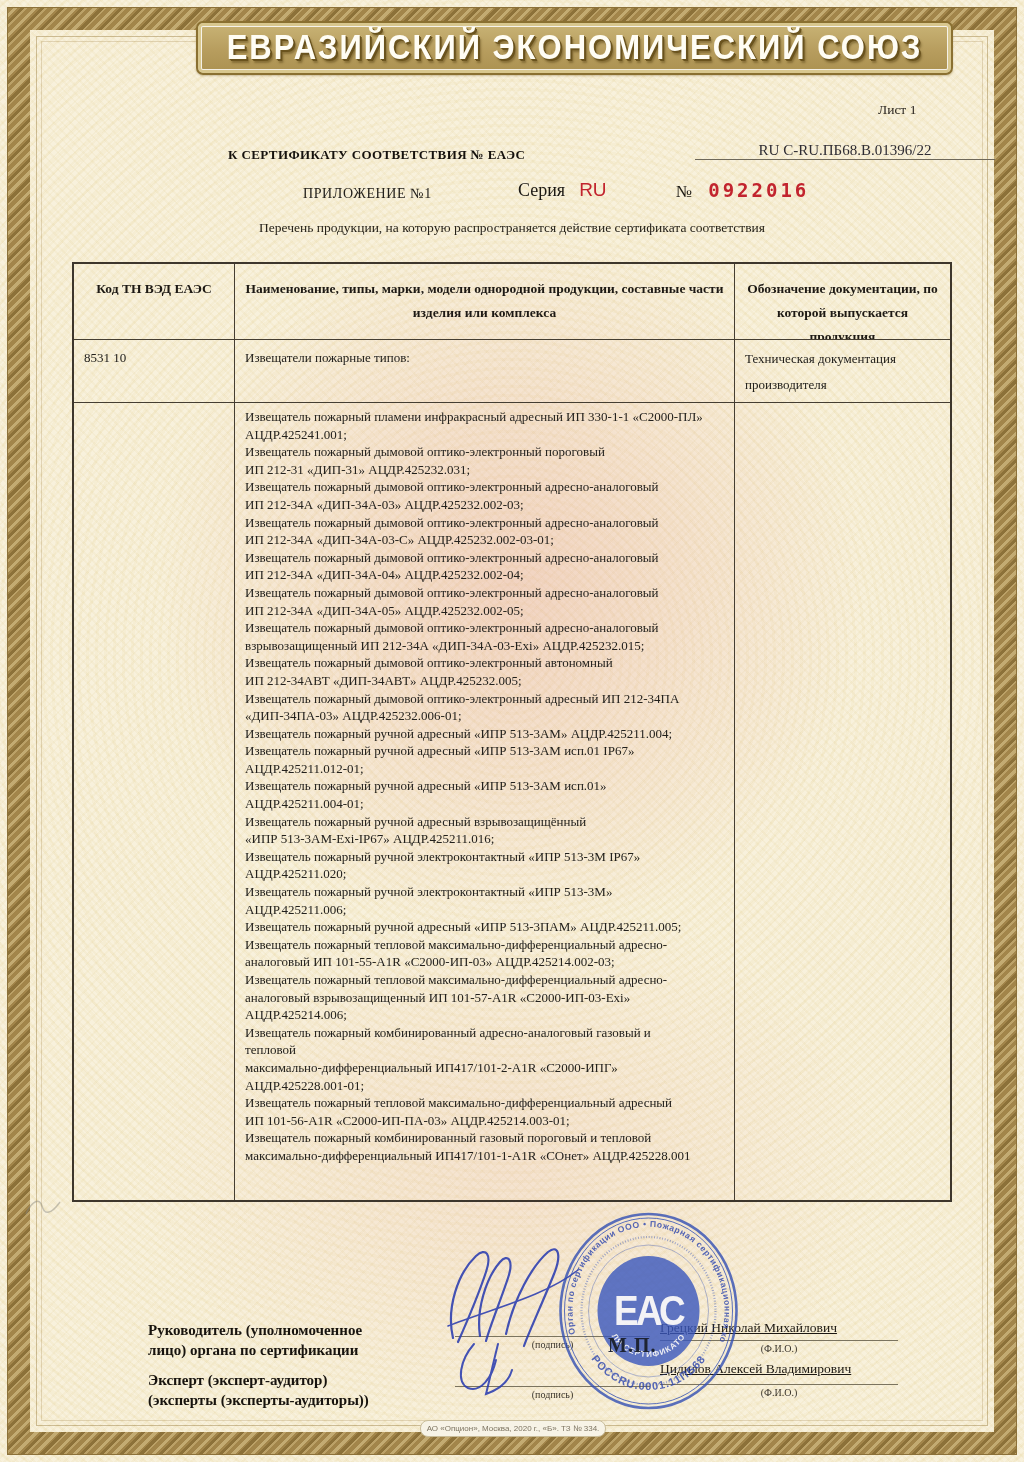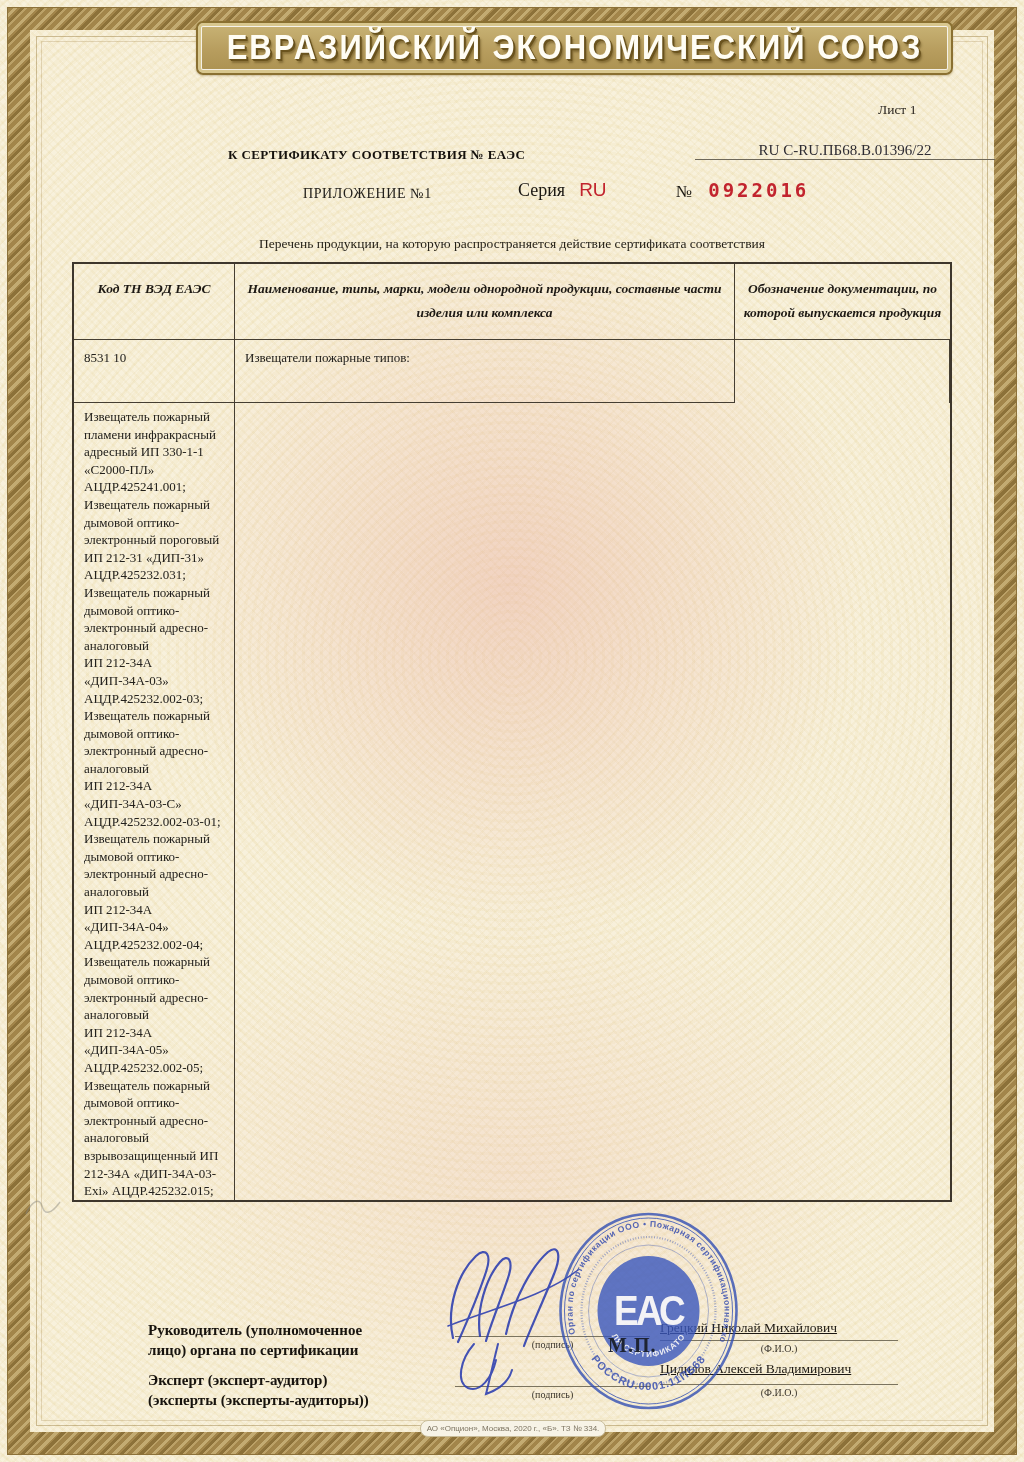--- a/index.html
+++ b/index.html
@@ -49,31 +49,31 @@
   .cert-label{position:absolute;left:228px;top:147px;font-size:13px;font-weight:bold;letter-spacing:.4px;color:#15110d;white-space:nowrap;text-align:right;}
   .cert-number{position:absolute;left:695px;top:142px;width:300px;text-align:center;
     font-size:15px;color:#2e2c33;border-bottom:1px solid #6e685a;padding-bottom:0;}
 
   .appendix-no{position:absolute;left:303px;top:186px;font-size:14px;letter-spacing:.6px;color:#23201b;}
   .series{position:absolute;left:518px;top:179px;font-size:18px;color:#1c1914;}
   .series .s-val{font-family:"Liberation Sans","DejaVu Sans",sans-serif;font-weight:normal;font-size:19px;color:#c2242e;margin-left:14px;}
   .number{position:absolute;left:676px;top:179px;font-size:17px;color:#1c1914;}
   .number .n-val{font-family:"DejaVu Sans Mono","Liberation Mono",monospace;font-weight:bold;font-size:19px;letter-spacing:3px;color:#c2242e;margin-left:16px;}
 
-  .intro{position:absolute;left:72px;top:236px;width:880px;text-align:center;font-size:13.5px;color:#262219;}
+  .intro{position:absolute;left:72px;top:220px;width:880px;text-align:center;font-size:13.5px;color:#262219;}
 
   .cert-table{
     position:absolute;left:72px;top:262px;width:876px;
     display:grid;grid-template-columns:161px 500px 215px;grid-template-rows:76px 63px 797px;
     border:2px solid #3d362c;
   }
   .cell{border-right:1px solid #453e32;border-bottom:1px solid #453e32;box-sizing:border-box;overflow:hidden;}
   .cell.last-col{border-right:none;}
   .cell.last-row{border-bottom:none;}
-  .th{font-weight:bold;font-size:13.5px;text-align:center;padding:13px 8px 0 8px;line-height:24px;color:#1d1914;font-style:italic;}
+  .th{font-weight:bold;font-size:13.5px;text-align:center;padding:13px 8px 0 8px;line-height:24px;color:#1d1914;}
   .td{font-size:13px;padding:8px 10px 0 10px;line-height:19px;color:#22201c;}
   .td.doc-cell{line-height:26px;padding-top:6px;}
   .product-list{font-size:13px;line-height:17.6px;padding:5px 8px 0 10px;white-space:pre-line;color:#22201c;}
 
   .sig-role{position:absolute;left:148px;width:320px;font-weight:bold;font-size:15px;line-height:20px;white-space:pre-line;color:#17130e;}
   .role1{top:1320px;}
   .role2{top:1370px;}
   .sig-line{position:absolute;border-top:1px solid #7b745f;height:0;}
   .line-s1{left:455px;top:1336px;width:195px;}
   .line-s2{left:455px;top:1386px;width:195px;}
@@ -125,20 +125,21 @@
 
   <div class="intro">Перечень продукции, на которую распространяется действие сертификата соответствия</div>
 
   <div class="cert-table">
     <div class="cell th">Код ТН ВЭД ЕАЭС</div>
     <div class="cell th">Наименование, типы, марки, модели однородной продукции, составные части изделия или комплекса</div>
     <div class="cell th last-col">Обозначение документации, по которой выпускается продукция</div>
 
     <div class="cell td">8531 10</div>
     <div class="cell td">Извещатели пожарные типов:</div>
+    <div class="cell td doc-cell last-col">Техническая документация производителя</div>
 
     <div class="cell last-row"></div>
     <div class="cell last-row product-list">Извещатель пожарный пламени инфракрасный адресный ИП 330-1-1 «С2000-ПЛ»
 АЦДР.425241.001;
 Извещатель пожарный дымовой оптико-электронный пороговый
 ИП 212-31 «ДИП-31» АЦДР.425232.031;
 Извещатель пожарный дымовой оптико-электронный адресно-аналоговый
 ИП 212-34А «ДИП-34А-03» АЦДР.425232.002-03;
 Извещатель пожарный дымовой оптико-электронный адресно-аналоговый
 ИП 212-34А «ДИП-34А-03-С» АЦДР.425232.002-03-01;

